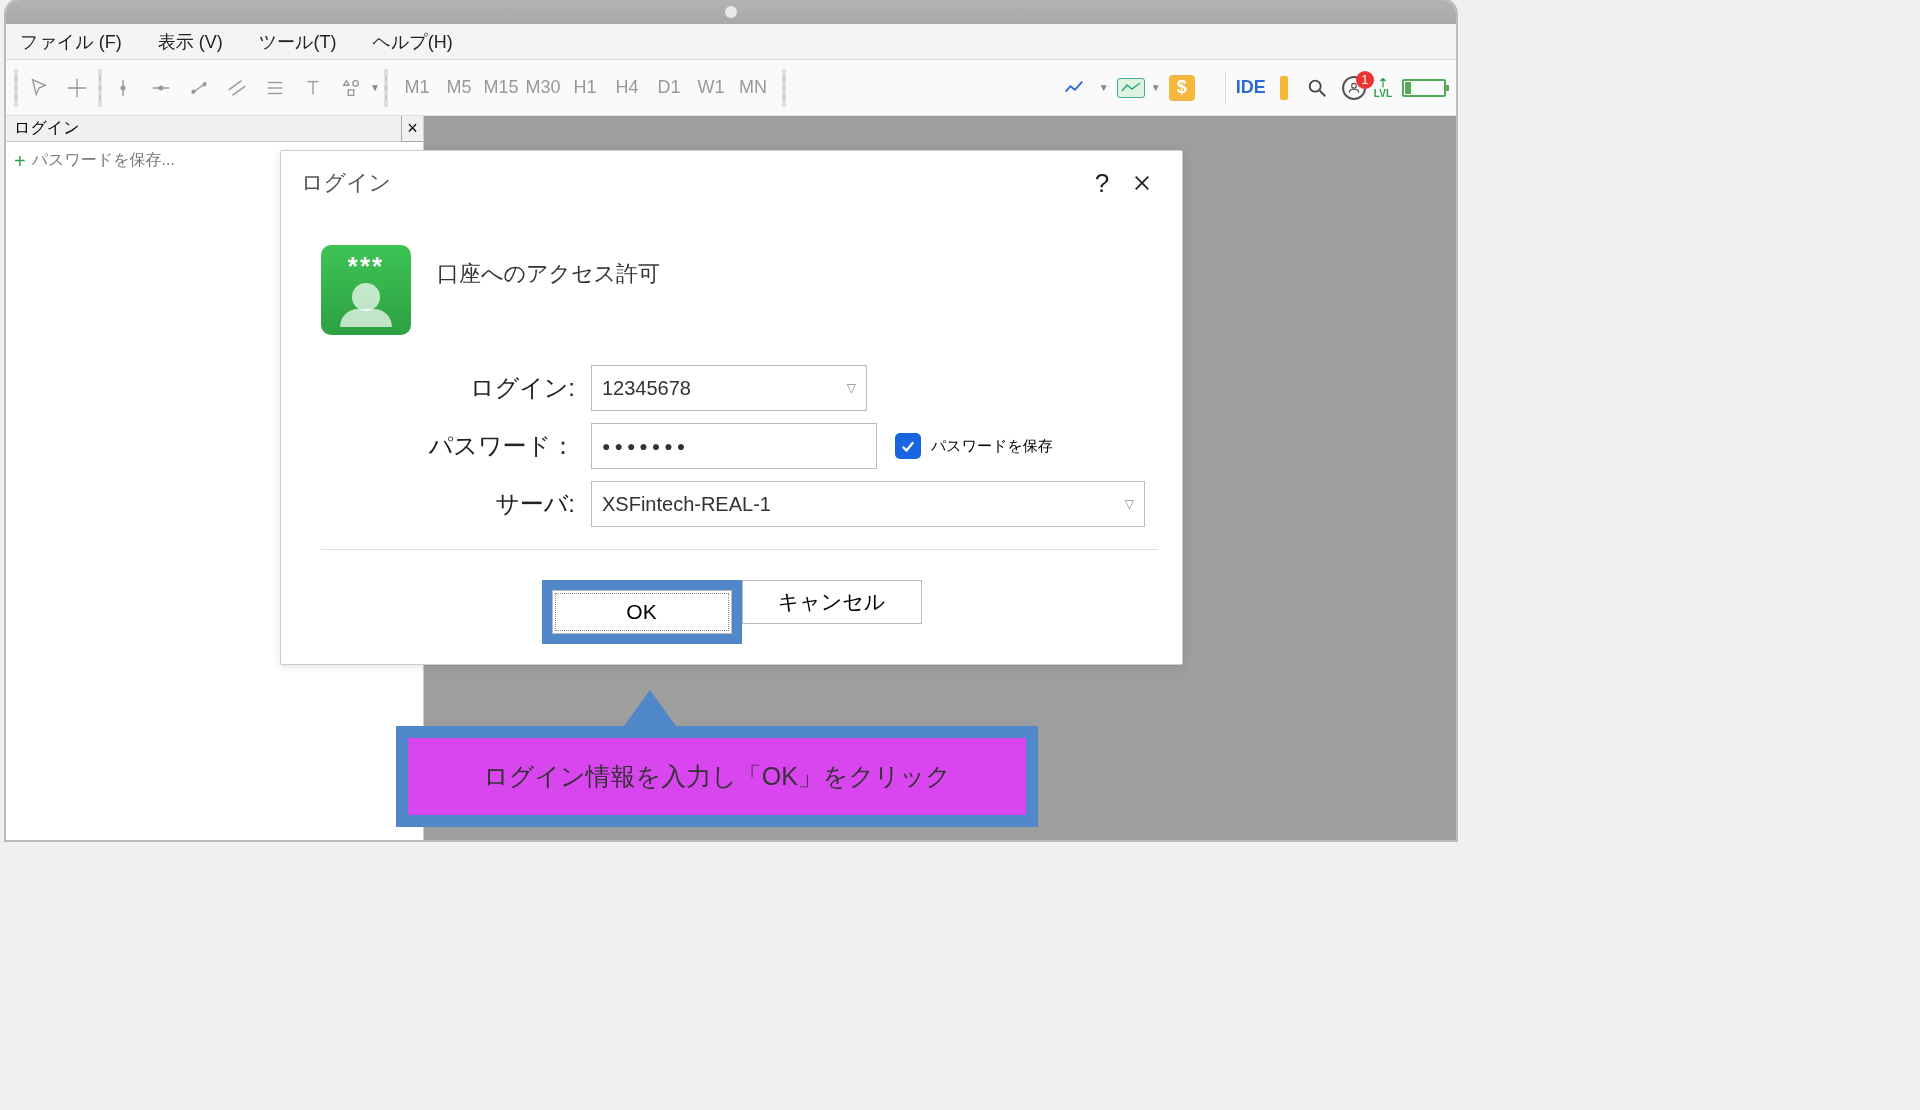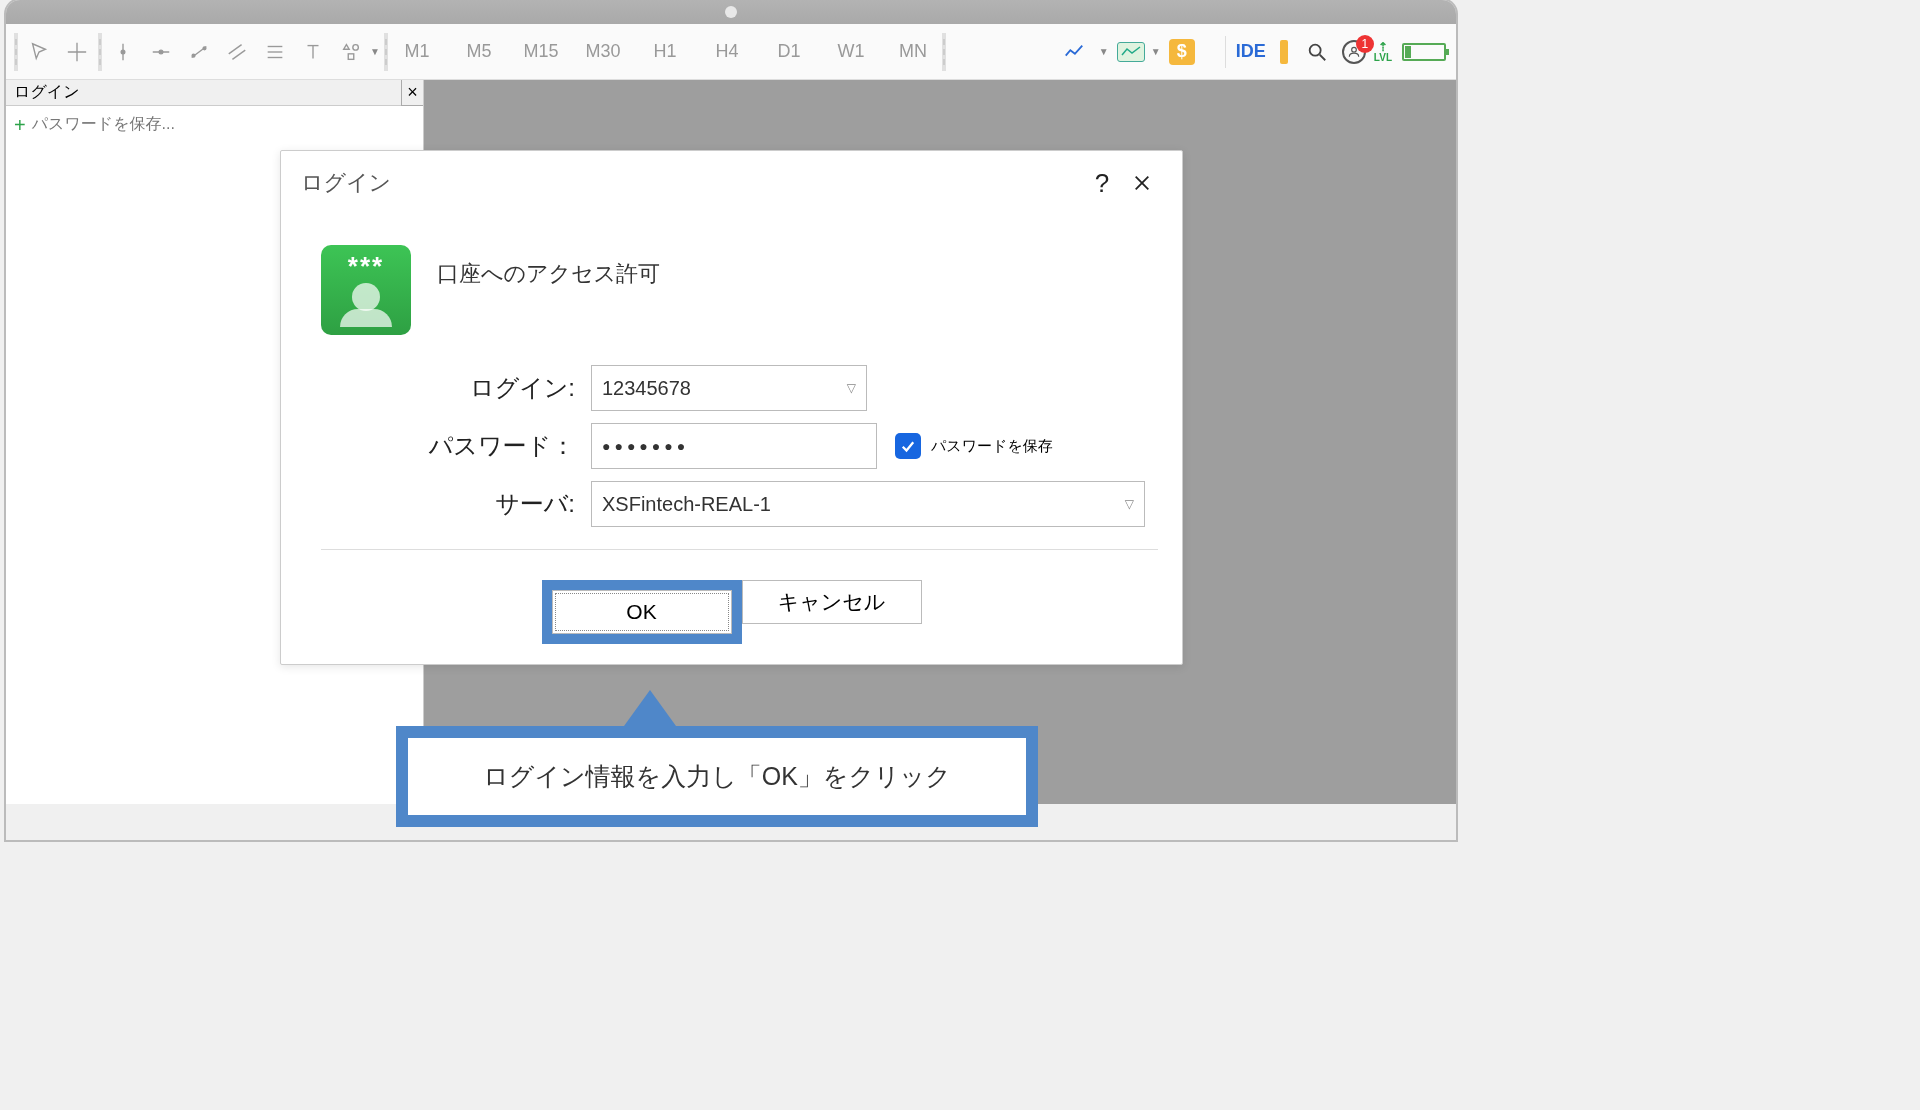--- a/index.html
+++ b/index.html
@@ -15,21 +15,21 @@
 .menu-bar { height: 36px; background: #f4f4f4; display: flex; align-items: center; padding: 0 14px; gap: 36px; font-size: 18px; color: #222; border-bottom: 1px solid #ddd; }
 .menu-item { cursor: pointer; }
 
 
 .toolbar { height: 56px; background: #fafafa; display: flex; align-items: center; padding: 0 6px; border-bottom: 1px solid #ddd; }
 .tb-sep { width: 4px; height: 38px; margin: 0 2px; background: linear-gradient(#e0e0e0,#e0e0e0); position: relative; }
 .tb-sep::after { content:""; position:absolute; left:1px; top:6px; width:2px; height:6px; background:#ccc; box-shadow: 0 10px #ccc, 0 20px #ccc; }
 .tb-btn { width: 34px; height: 34px; margin: 0 2px; display: flex; align-items: center; justify-content: center; border: 1px solid transparent; border-radius: 3px; cursor: pointer; color:#888; }
 .tb-btn svg { width: 22px; height: 22px; }
 .tb-drop { width:12px; color:#888; font-size:10px; display:flex; align-items:center; cursor:pointer; }
-.tf-group { display:flex; gap:20px; padding: 0 6px; }
+.tf-group { display:flex; gap:0; padding: 0 6px; }
 .tf-btn { width:42px; text-align:center; font-size:18px; color:#999; cursor:pointer; }
 
 .right-tools { display:flex; align-items:center; margin-left:auto; gap:6px; }
 .chart-ico { color:#2a6ad6; }
 .ind-ico { width:28px; height:20px; background:#dff3df; border:1px solid #4a9; border-radius:3px; display:flex; align-items:center; justify-content:center; }
 .dollar-ico { width:26px; height:26px; background:#f5b83d; border-radius:4px; display:flex; align-items:center; justify-content:center; color:#fff; font-weight:bold; font-size:18px; }
 .ide-txt { color:#2a6ad6; font-weight:bold; font-size:18px; padding:0 4px; cursor:pointer; }
 .stick-ico { width:8px; height:24px; background:#f5b83d; border-radius:2px; margin:0 4px; }
 .search-ico svg { width:22px; height:22px; stroke:#444; }
 .profile-badge { position:relative; width:26px; height:26px; display:flex; align-items:center; cursor:pointer; }
@@ -81,31 +81,37 @@
 .dialog-hr { border:none; border-top:1px solid #ddd; margin:22px 0 0; }
 .dialog-buttons { display:flex; justify-content:center; padding:12px 0 20px; }
 .btn-ok-wrap { padding:10px; background:#4f87c9; }
 .btn { width:180px; height:44px; border:1px solid #bbb; background:#fff; font-size:21px; cursor:pointer; display:flex; align-items:center; justify-content:center; }
 .btn-ok { outline:1px dotted #888; outline-offset:-4px; }
 
 
 .callout { position:absolute; left:390px; top:690px; width:642px; }
 .callout-arrow { width:0; height:0; border-left:26px solid transparent; border-right:26px solid transparent; border-bottom:36px solid #4f87c9; margin-left:228px; }
 .callout-box { background:#4f87c9; padding:12px; }
-.callout-inner { background:#ffffff; padding:22px 24px; font-size:25px; color:#333; text-align:center; }
+.callout-inner { background:#d946ef; padding:22px 24px; font-size:25px; color:#333; text-align:center; }
 </style>
 </head>
 <body>
 
 <div class="screenshot-wrapper">
 
   <div class="title-bar">
     <div class="title-dot"></div>
   </div>
 
+  <div class="menu-bar">
+    <div class="menu-item">ファイル (F)</div>
+    <div class="menu-item">表示 (V)</div>
+    <div class="menu-item">ツール(T)</div>
+    <div class="menu-item">ヘルプ(H)</div>
+  </div>
 
   <div class="toolbar">
     <div class="tb-sep"></div>
     <div class="tb-btn">
         <svg viewBox="0 0 24 24" fill="none" stroke="#999" stroke-width="1.5">
           <path d="M5 3l4 16 3-7 7-3z"></path>
         </svg>
       </div>
     <div class="tb-btn">
         <svg viewBox="0 0 24 24" fill="none" stroke="#999" stroke-width="1.5">

